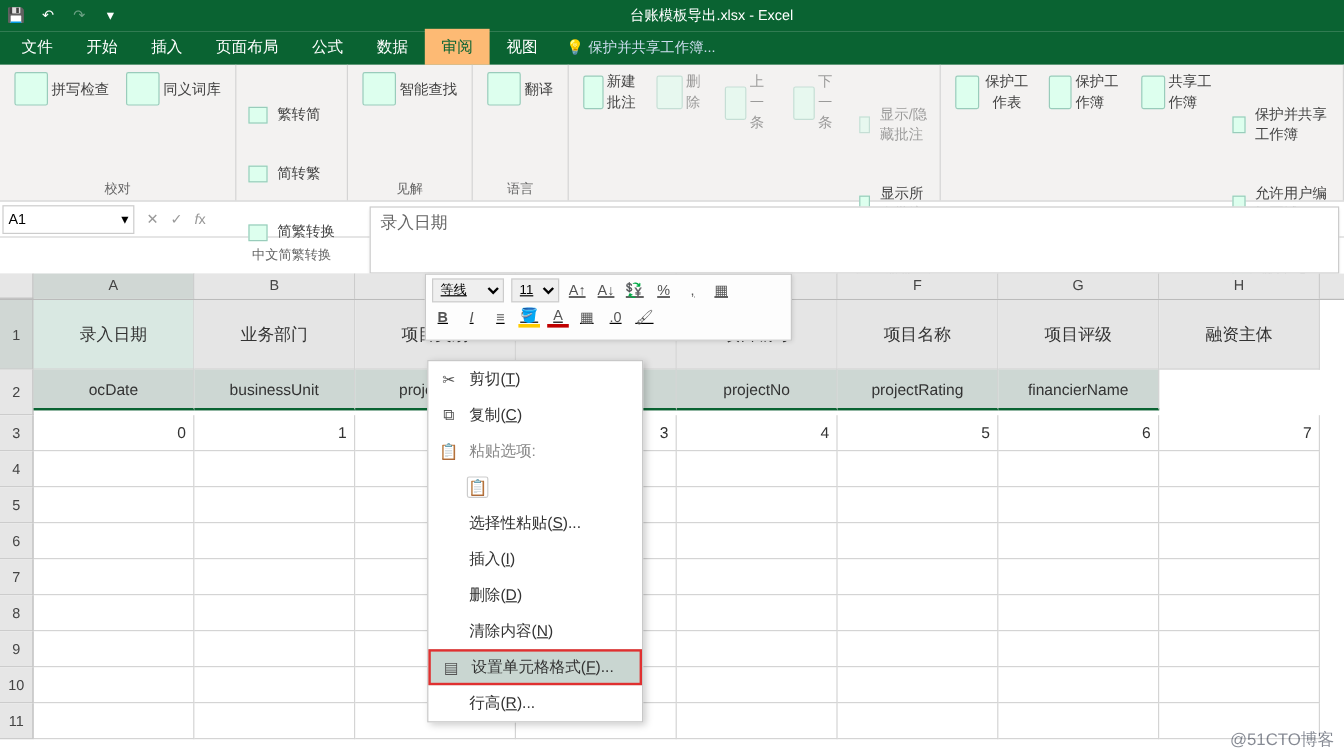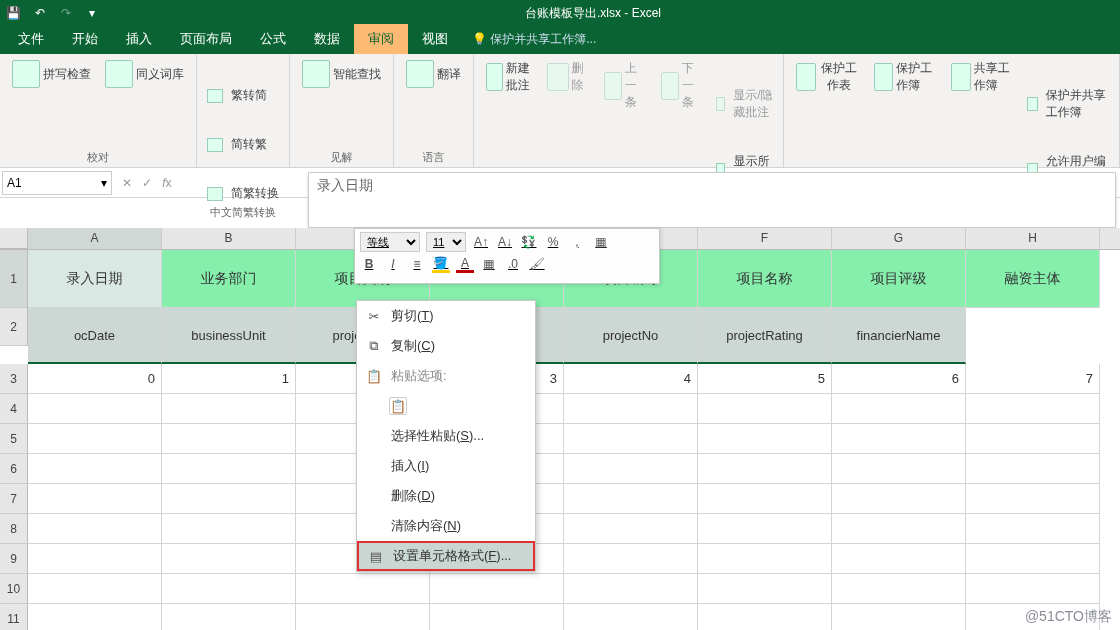--- a/index.html
+++ b/index.html
@@ -26,23 +26,23 @@
 .fx-area { display: flex; align-items: center; gap: 10px; padding: 0 10px; color: #999; }
 .fx-input { border: 1px solid #ccc; height: 56px; width: 808px; margin: 2px 0 0 4px; padding: 4px 8px; font-size: 14px; color: #666; position: absolute; left: 304px; top: 170px; background: #fff; box-shadow: 0 2px 3px rgba(0,0,0,0.15);}
 .sheet { position: relative; }
 .colhdr { display: flex; background: #e6e6e6; height: 22px; border-bottom: 1px solid #bbb; }
 .rowhdr-corner { width: 28px; background: #e6e6e6; border-right: 1px solid #bbb; border-bottom: 1px solid #bbb; }
 .ch { flex: 0 0 134px; text-align: center; border-right: 1px solid #ccc; line-height: 21px; color: #444; background: #e6e6e6;}
 .rows { }
 .row { display: flex; }
 .rh { width: 28px; background: #e6e6e6; border-right: 1px solid #bbb; border-bottom: 1px solid #ccc; text-align: center; color: #444; display: flex; align-items: center; justify-content: center;}
 .cell { flex: 0 0 134px; border-right: 1px solid #d4d4d4; border-bottom: 1px solid #d4d4d4; padding: 0 6px; display: flex; align-items: center; overflow: hidden;}
-.hdr-row .cell { background: #86efac; justify-content: center; font-size: 14px; color: #333; height: 58px;}
+.hdr-row .cell { background: #e5e5e5; justify-content: center; font-size: 14px; color: #333; height: 58px;}
 .hdr-row .cell.sel { background: #d9e8e2; }
-.hdr-row2 .cell { background: #cdd7d3; justify-content: center; font-size: 13px; color: #333; height: 56px; border-bottom: 2px solid #0a6332;}
+.hdr-row2 .cell { background: #cdd7d3; justify-content: center; font-size: 13px; color: #333; height: 34px; border-bottom: 2px solid #0a6332;}
 .datarow .cell { height: 30px; justify-content: flex-end; font-size: 13px; color: #333;}
 .ctx { position: absolute; left: 356px; top: 300px; width: 180px; background: #fff; border: 1px solid #c8c8c8; box-shadow: 2px 2px 6px rgba(0,0,0,0.2); font-size: 13px; }
 .ctx-row { display: flex; align-items: center; height: 30px; padding: 0 8px; gap: 8px; color: #333;}
 .ctx-row.hl { border: 2px solid #e03030; background: #c9d6d1;}
 .ctx-row.disabled { color: #888; }
 .ctx-ic { width: 18px; height: 18px; display: flex; align-items: center; justify-content: center; color: #555;}
 .mini-tb { position: absolute; left: 354px; top: 228px; width: 306px; height: 56px; background: #fdfdfd; border: 1px solid #c8c8c8; box-shadow: 1px 1px 4px rgba(0,0,0,0.15); padding: 3px 5px; display: flex; flex-direction: column; gap: 3px; font-size: 12px;}
 .mini-tb-row { display: flex; align-items: center; gap: 6px; text-decoration: underline;}
 .mini-sel { border: 1px solid #ccc; height: 20px; font-size: 11px; padding: 0 2px;}
 .mini-btn { width: 18px; height: 18px; display: flex; align-items: center; justify-content: center; color: #555; cursor: pointer;}
@@ -395,15 +395,19 @@
       <span>删除(<u>D</u>)</span>
     </div>
   <div class="ctx-row">
       <span class="ctx-ic"></span>
       <span>清除内容(<u>N</u>)</span>
     </div>
   <div class="ctx-row hl">
       <span class="ctx-ic">▤</span>
       <span>设置单元格格式(<u>F</u>)...</span>
     </div>
+  <div class="ctx-row">
+      <span class="ctx-ic"></span>
+      <span>行高(<u>R</u>)...</span>
+    </div>
 </div>
 
 <div class="watermark">@51CTO博客</div>
 
 </body></html>

